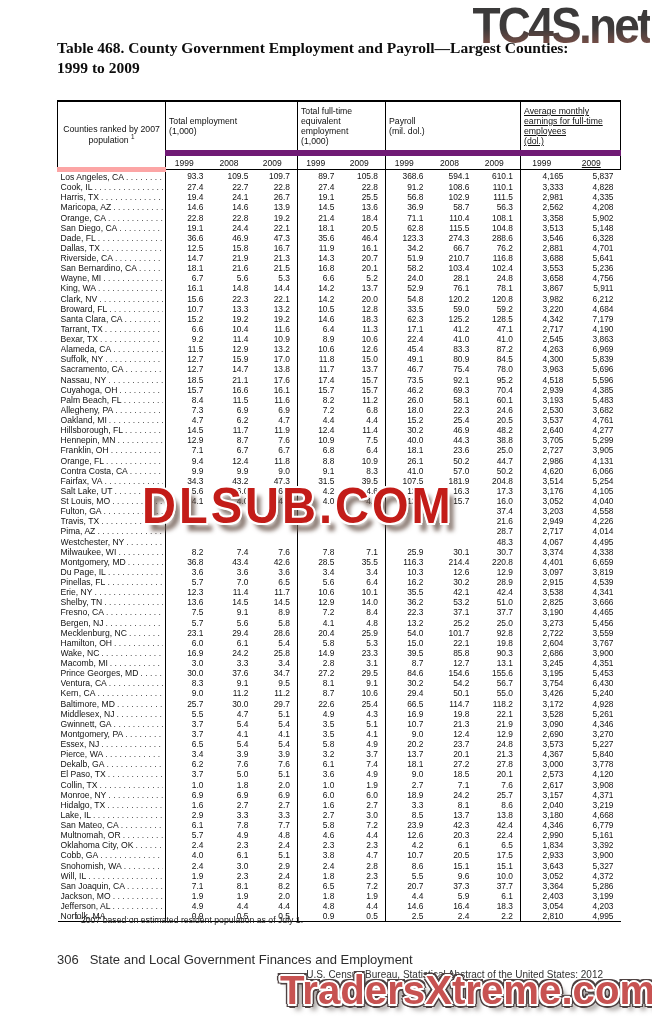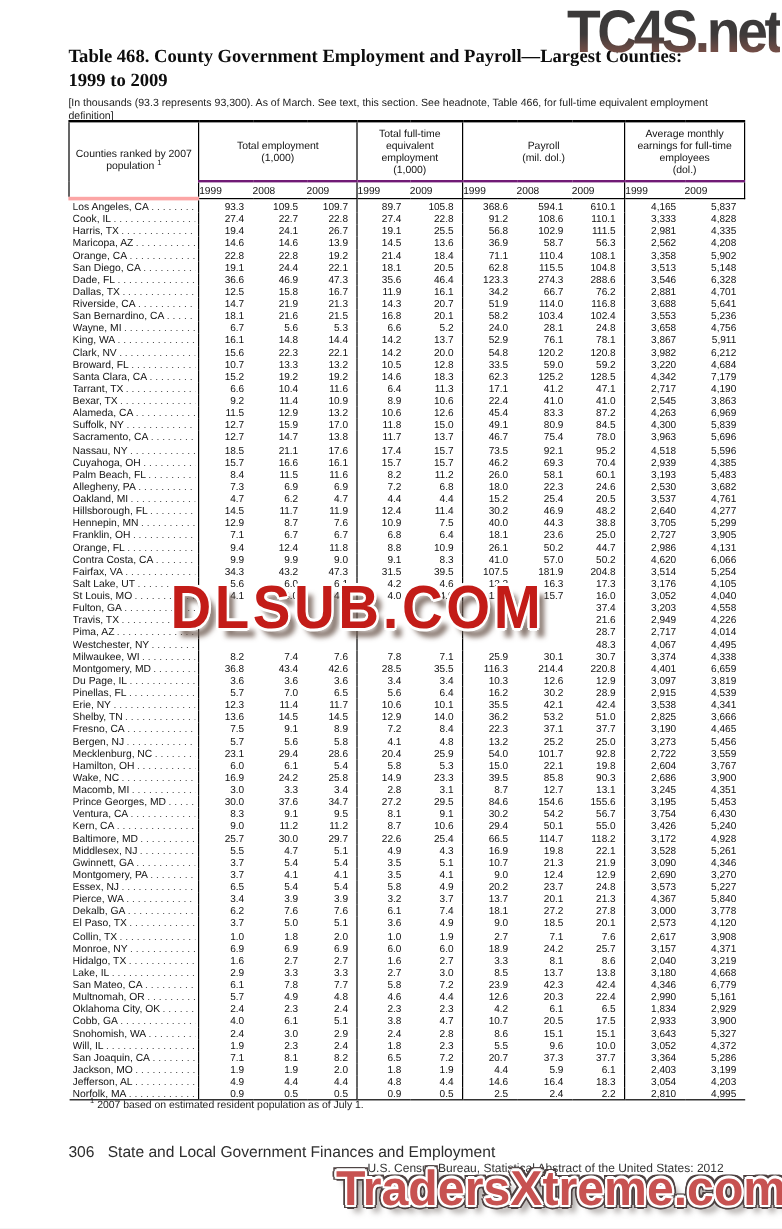--- a/index.html
+++ b/index.html
@@ -31,26 +31,26 @@
   .title{position:absolute;left:57px;top:38px;width:548px;font-family:"Liberation Serif",serif;
          font-weight:bold;font-size:15.5px;line-height:19.5px;color:#0d0d0d;}
   .headnote{position:absolute;left:57px;top:80px;width:545px;font-size:8.8px;line-height:10.6px;color:#222;}
 
   
   table.tbl{position:absolute;left:57px;top:100px;width:563px;border-collapse:collapse;
             table-layout:fixed;font-size:8.4px;color:#111;}
   .tbl th,.tbl td{margin:0;padding:0;font-weight:normal;}
   .tbl thead th{border-top:2px solid #000;}
   th.county-h{vertical-align:middle;font-size:8.7px;line-height:10.5px;
-              border-left:1px solid #000;border-right:1px solid #000;border-bottom:3px solid #fca5a5;}
-  th.grp{vertical-align:middle;text-align:center;font-size:8.7px;line-height:10px;height:44px;
-         border-bottom:2px solid #701a75;padding:2px 3px;}
+              border-left:1px solid #000;border-right:1px solid #000;border-bottom:5px solid #fca5a5;}
+  th.grp{vertical-align:middle;text-align:left;font-size:8.7px;line-height:10px;height:44px;
+         border-bottom:6px solid #701a75;padding:2px 3px;}
   .gsep{border-left:1px solid #000;}
-  .hr{border-right:1px solid #000;}
-  tr.yrs td{height:13px;text-align:left;padding-right:8px;border-bottom:1px solid #000;font-size:8.5px;}
+  .hr{border-right:1px solid #000;text-decoration:underline;}
+  tr.yrs td{height:13px;text-align:center;padding-right:8px;border-bottom:1px solid #000;font-size:8.5px;}
   .tbl tbody td{height:10.13px;line-height:10.13px;text-align:right;padding-right:7px;
                 white-space:nowrap;overflow:hidden;}
   .tbl tbody td.county{text-align:left;padding:0 2px 0 3px;font-size:8.6px;}
   .tbl tbody tr:last-child td{border-bottom:1.3px solid #000;margin-top:35px;}
   .cwrap{display:flex;overflow:hidden;}
   .cname{white-space:nowrap;}
   .dots{flex:1;overflow:hidden;white-space:nowrap;color:#444;margin-left:2px;}
   sup{font-size:6.3px;vertical-align:super;line-height:0;}
 
   
@@ -66,21 +66,20 @@
 
 <div class="page">
 
   <div class="wm-top">TC4S.net</div>
 
   <div class="title">
     <span>Table 468. County Government Employment and Payroll—Largest Counties:</span><br>
     <span>1999 to 2009</span>
   </div>
 
-  <div class="headnote">[In thousands (93.3 represents 93,300). As of March. See text, this section. See headnote, Table 466, for full-time equivalent employment definition]</div>
 
   <table class="tbl">
     <colgroup>
       <col style="width:108px">
         <col style="width:45px">
         <col style="width:45px">
         <col style="width:42px">
       <col style="width:44px">
         <col style="width:44px">
         <col style="width:45px">
@@ -276,21 +275,21 @@
               <span class="cname">Riverside, CA</span>
               <span class="dots">. . . . . . . . . . . . . . . . . . . . . . . . . . . . . . . . . . . . . . . .</span>
             </div>
           </td>
           <td class="gsep">14.7</td>
           <td>21.9</td>
           <td>21.3</td>
           <td class="gsep">14.3</td>
           <td>20.7</td>
           <td class="gsep">51.9</td>
-          <td>114.0</td>
+          <td>210.7</td>
           <td>116.8</td>
           <td class="gsep">3,688</td>
           <td class="last">5,641</td>
         </tr>
         <tr>
           <td class="county">
             <div class="cwrap">
               <span class="cname">San Bernardino, CA</span>
               <span class="dots">. . . . . . . . . . . . . . . . . . . . . . . . . . . . . . . . . . . . . . . .</span>
             </div>
@@ -1323,21 +1322,21 @@
           </td>
           <td class="gsep">2.4</td>
           <td>2.3</td>
           <td>2.4</td>
           <td class="gsep">2.3</td>
           <td>2.3</td>
           <td class="gsep">4.2</td>
           <td>6.1</td>
           <td>6.5</td>
           <td class="gsep">1,834</td>
-          <td class="last">2,929</td>
+          <td class="last">3,392</td>
         </tr>
         <tr>
           <td class="county">
             <div class="cwrap">
               <span class="cname">Cobb, GA</span>
               <span class="dots">. . . . . . . . . . . . . . . . . . . . . . . . . . . . . . . . . . . . . . . .</span>
             </div>
           </td>
           <td class="gsep">4.0</td>
           <td>6.1</td>

